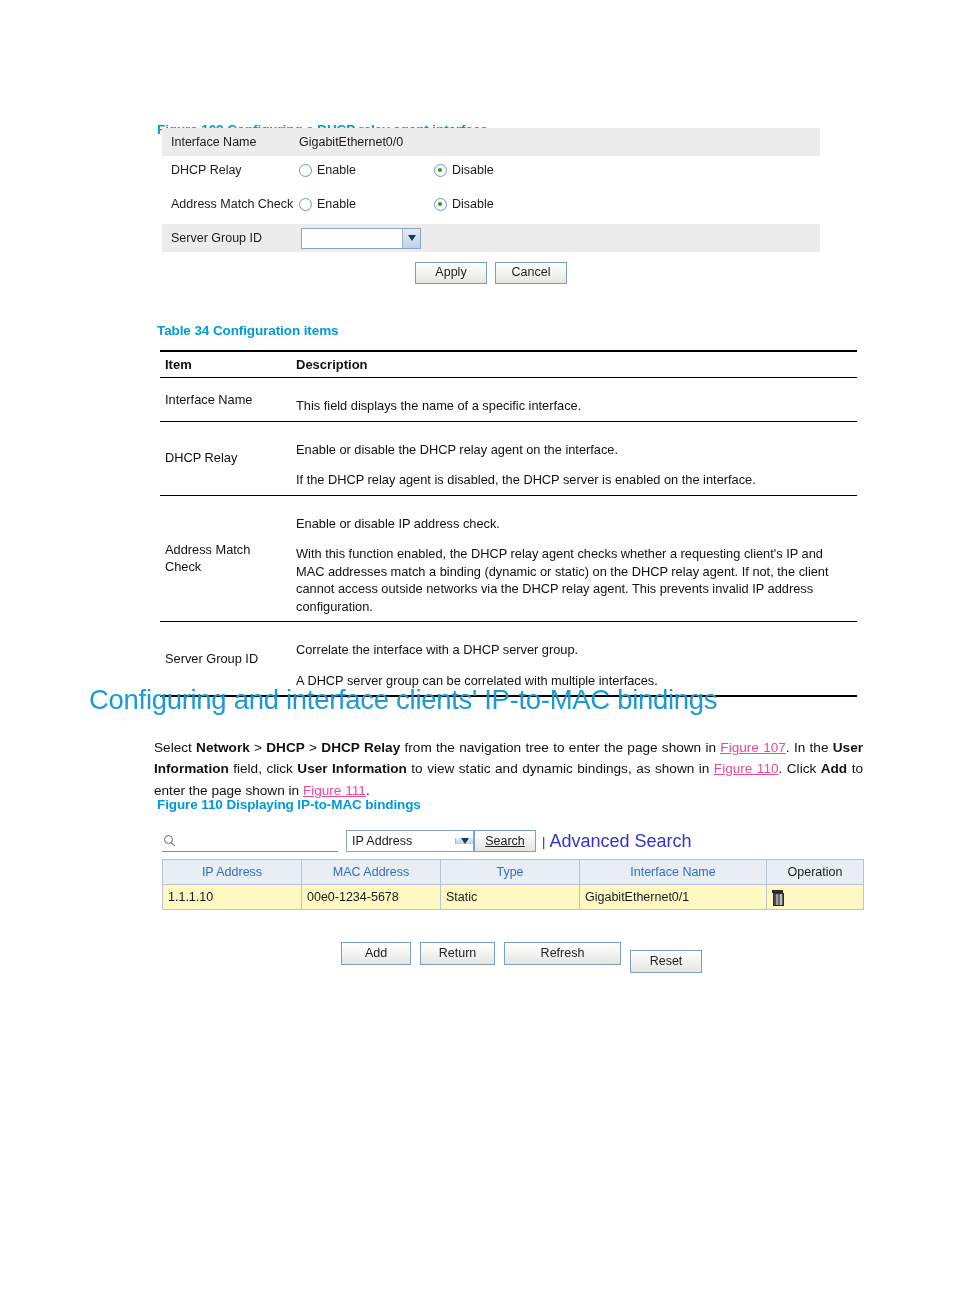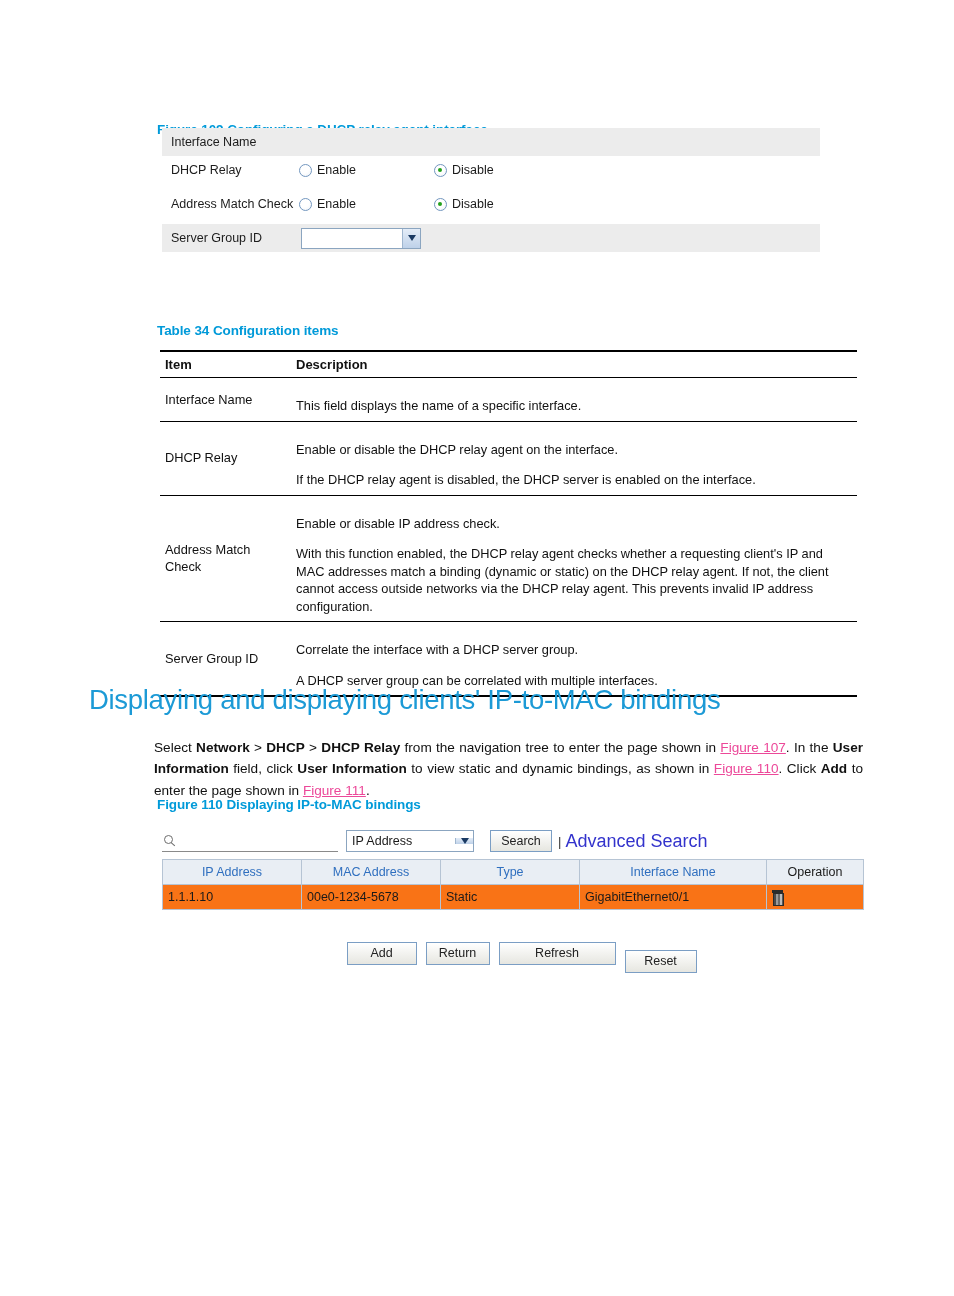--- a/index.html
+++ b/index.html
@@ -225,23 +225,24 @@
     background: #fff;
     display: flex;
     align-items: center;
     margin-left: 8px;
     font-size: 12.5px;
     color: #1a1a1a;
   }
   .search-select .sel-text { flex: 1; padding-left: 5px; }
   #search-button {
     width: 62px;
-    margin-left: 16px;
+    margin-left: 0;
     height: 22px;
     padding: 0;
+    text-decoration: underline;
   }
   .sep-pipe { margin: 0 4px 0 6px; color: #333; font-size: 13px; }
   #advanced-search-link {
     color: #3333cc;
     font-size: 18px;
     text-decoration: none;
   }
 
   
   #bindings-table {
@@ -258,21 +259,21 @@
     padding: 0 5px;
   }
   #bindings-table thead th {
     background: #e9eef4;
     color: #2f6fbf;
     font-weight: normal;
     text-align: center;
   }
   #bindings-table thead th.plain { color: #1a1a1a; }
   #bindings-table tbody td {
-    background: #f97316;
+    background: #fef9c3;
     color: #1a1a1a;
     text-align: left;
   }
   .trash-icon {
     display: inline-block;
     width: 11px; height: 14px;
     position: relative;
     vertical-align: middle;
   }
   .trash-icon::before {
@@ -293,21 +294,21 @@
 
   #fig110-buttons {
     display: flex;
     justify-content: center;
     gap: 9px;
     margin-top: 32px;
     padding-left: 18px;
   }
   #fig110-buttons .ui-btn { height: 23px; }
   #add-button { width: 70px; }
-  #return-button { width: 64px; }
+  #return-button { width: 75px; }
   #refresh-button { width: 117px; text-align: center; }
   #reset-button { width: 72px; margin-top: 8px; }
 
   
   #page-number {
     position: absolute;
     left: 0; right: 0;
     top: 1203px;
     text-align: center;
     font-size: 13.5px;
@@ -318,20 +319,23 @@
 <body>
 
 <div class="page">
 
   <div class="caption" id="fig109-caption">Figure 109 Configuring a DHCP relay agent interface</div>
 
   <div id="fig109-panel">
 
     <div class="form-row shaded">
       <div class="lbl">Interface Name</div>
+      <div class="fieldarea">
+        <span>GigabitEthernet0/0</span>
+      </div>
     </div>
 
     <div class="form-row">
       <div class="lbl">DHCP Relay</div>
       <div class="fieldarea">
         <label class="radio-opt">
           <span class="radio"></span>
           <span>Enable</span>
         </label>
         <label class="radio-opt">
@@ -358,20 +362,24 @@
     <div class="form-row shaded">
       <div class="lbl">Server Group ID</div>
       <div class="fieldarea">
         <div class="select-box">
           <span style="flex:1;padding-left:4px;font-size:12.5px;"></span>
           <span class="select-arrow"></span>
         </div>
       </div>
     </div>
 
+    <div class="btn-row">
+      <button class="ui-btn" id="apply-button">Apply</button>
+      <button class="ui-btn" id="cancel-button">Cancel</button>
+    </div>
   </div>
 
   <div class="caption" id="tbl34-caption">Table 34 Configuration items</div>
 
   <table id="table34">
     <thead>
       <tr>
         <th class="col-item">Item</th>
         <th>Description</th>
       </tr>
@@ -400,21 +408,21 @@
       <tr>
         <td class="col-item">Server Group ID</td>
         <td>
           <p>Correlate the interface with a DHCP server group.</p>
           <p>A DHCP server group can be correlated with multiple interfaces.</p>
         </td>
       </tr>
     </tbody>
   </table>
 
-  <h1 id="section-heading">Displaying and displaying clients' IP-to-MAC bindings</h1>
+  <h1 id="section-heading">Configuring and interface clients' IP-to-MAC bindings</h1>
 
   <p id="intro-paragraph"><span>Select </span><b>Network</b><span> &gt; </span><b>DHCP</b><span> &gt; </span><b>DHCP Relay</b><span> from the navigation tree to enter the page shown in </span><a class="xref" href="#">Figure 107</a><span>. In the </span><b>User Information</b><span> field, click </span><b>User Information</b><span> to view static and dynamic bindings, as shown in </span><a class="xref" href="#">Figure 110</a><span>. Click </span><b>Add</b><span> to enter the page shown in </span><a class="xref" href="#">Figure 111</a><span>.</span></p>
 
   <div class="caption" id="fig110-caption">Figure 110 Displaying IP-to-MAC bindings</div>
 
   <div id="fig110-panel">
 
     <div class="search-bar">
       <div class="search-input">
         <span class="mag-icon"></span>

